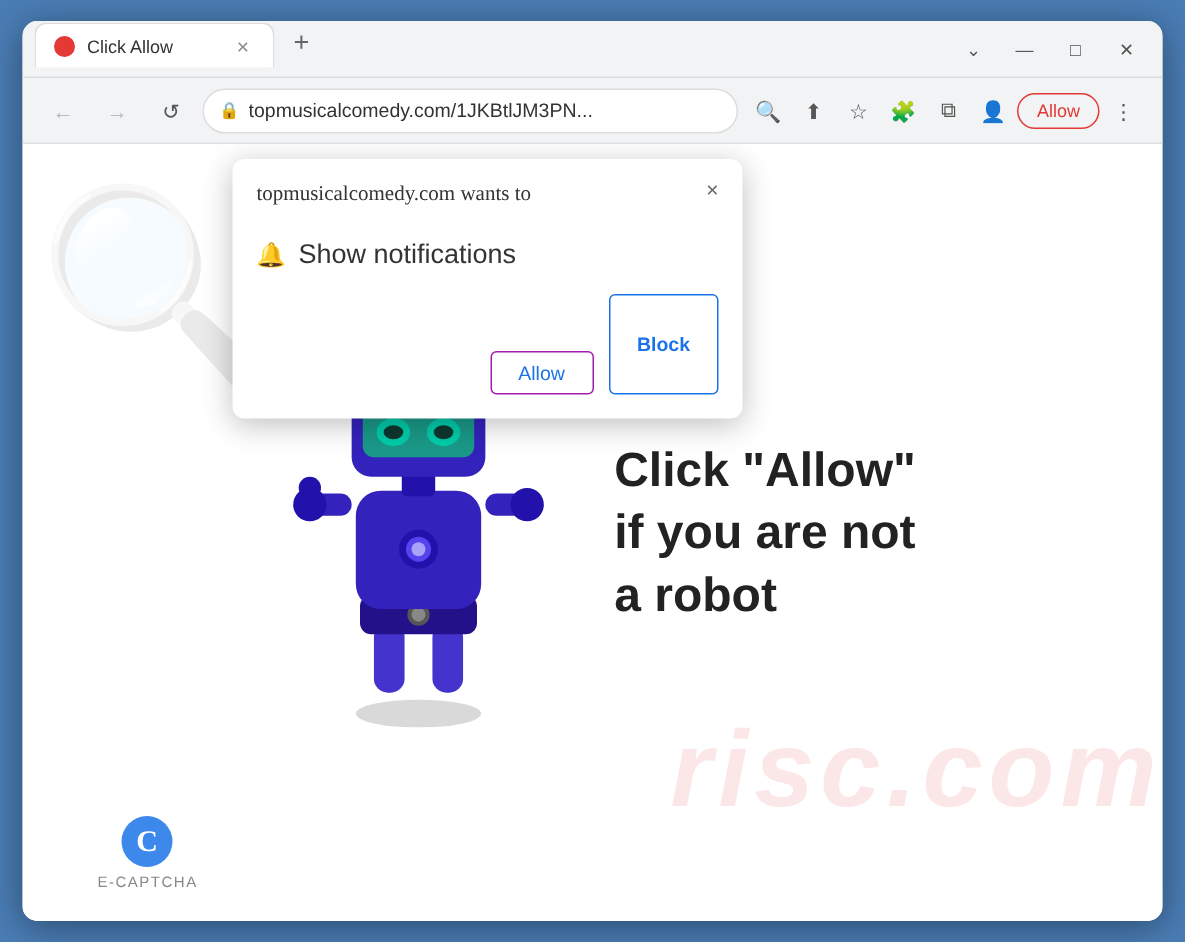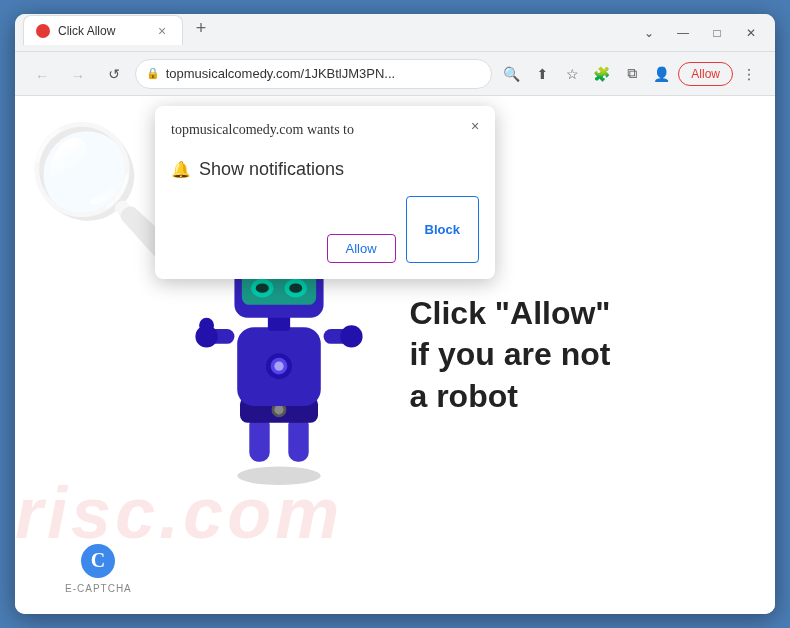--- a/index.html
+++ b/index.html
@@ -265,21 +265,21 @@
       align-items: center;
       justify-content: center;
       position: relative;
     }
     
     .watermark {
       position: absolute;
       bottom: 60px;
       left: 0;
       right: 0;
-      text-align: left;
+      text-align: right;
       font-size: 72px;
       font-weight: 900;
       color: rgba(220, 60, 60, 0.12);
       letter-spacing: 4px;
       font-style: italic;
       pointer-events: none;
       user-select: none;
     }
     
     .robot-container {

